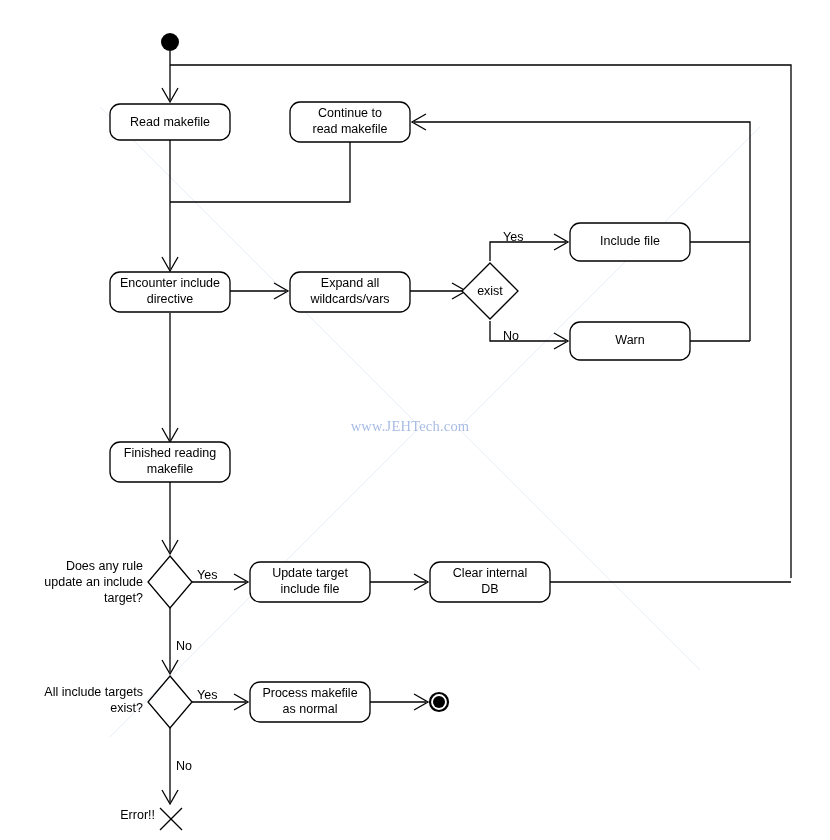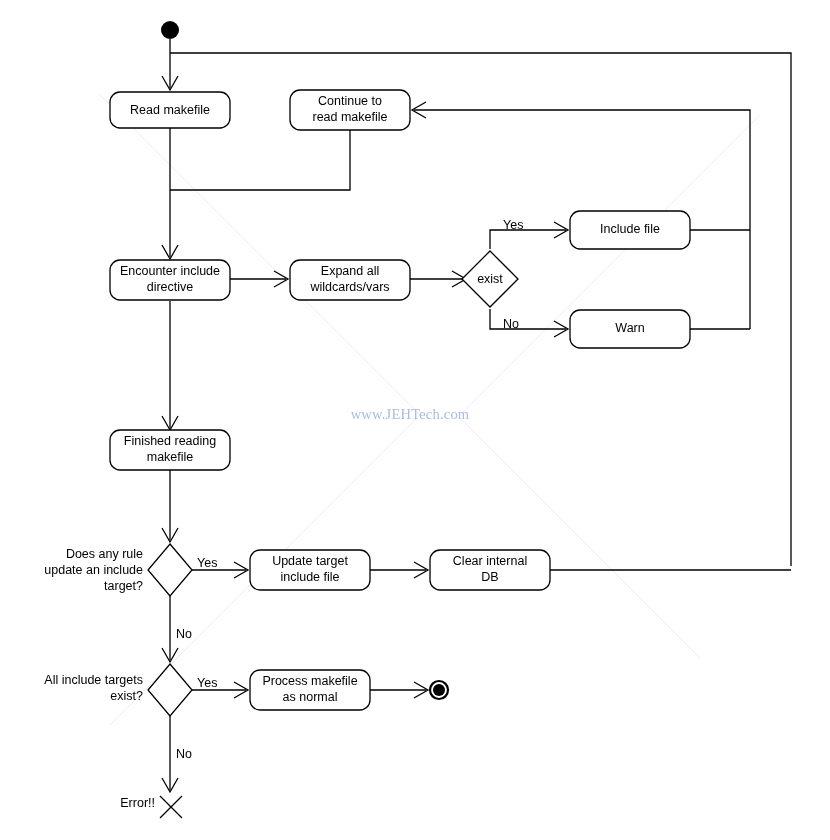--- a/index.html
+++ b/index.html
@@ -11,20 +11,21 @@
   body {
     width: 830px;
     height: 840px;
     font-family: "Liberation Sans", sans-serif;
     overflow: hidden;
   }
   #diagram-root {
     position: relative;
     width: 830px;
     height: 636px;
+    margin-top: 12px;
   }
   svg#activity-diagram {
     display: block;
     width: 830px;
     height: 840px;
     background: #ffffff;
   }
   .node-shape {
     fill: #ffffff;
     stroke: #000000;

